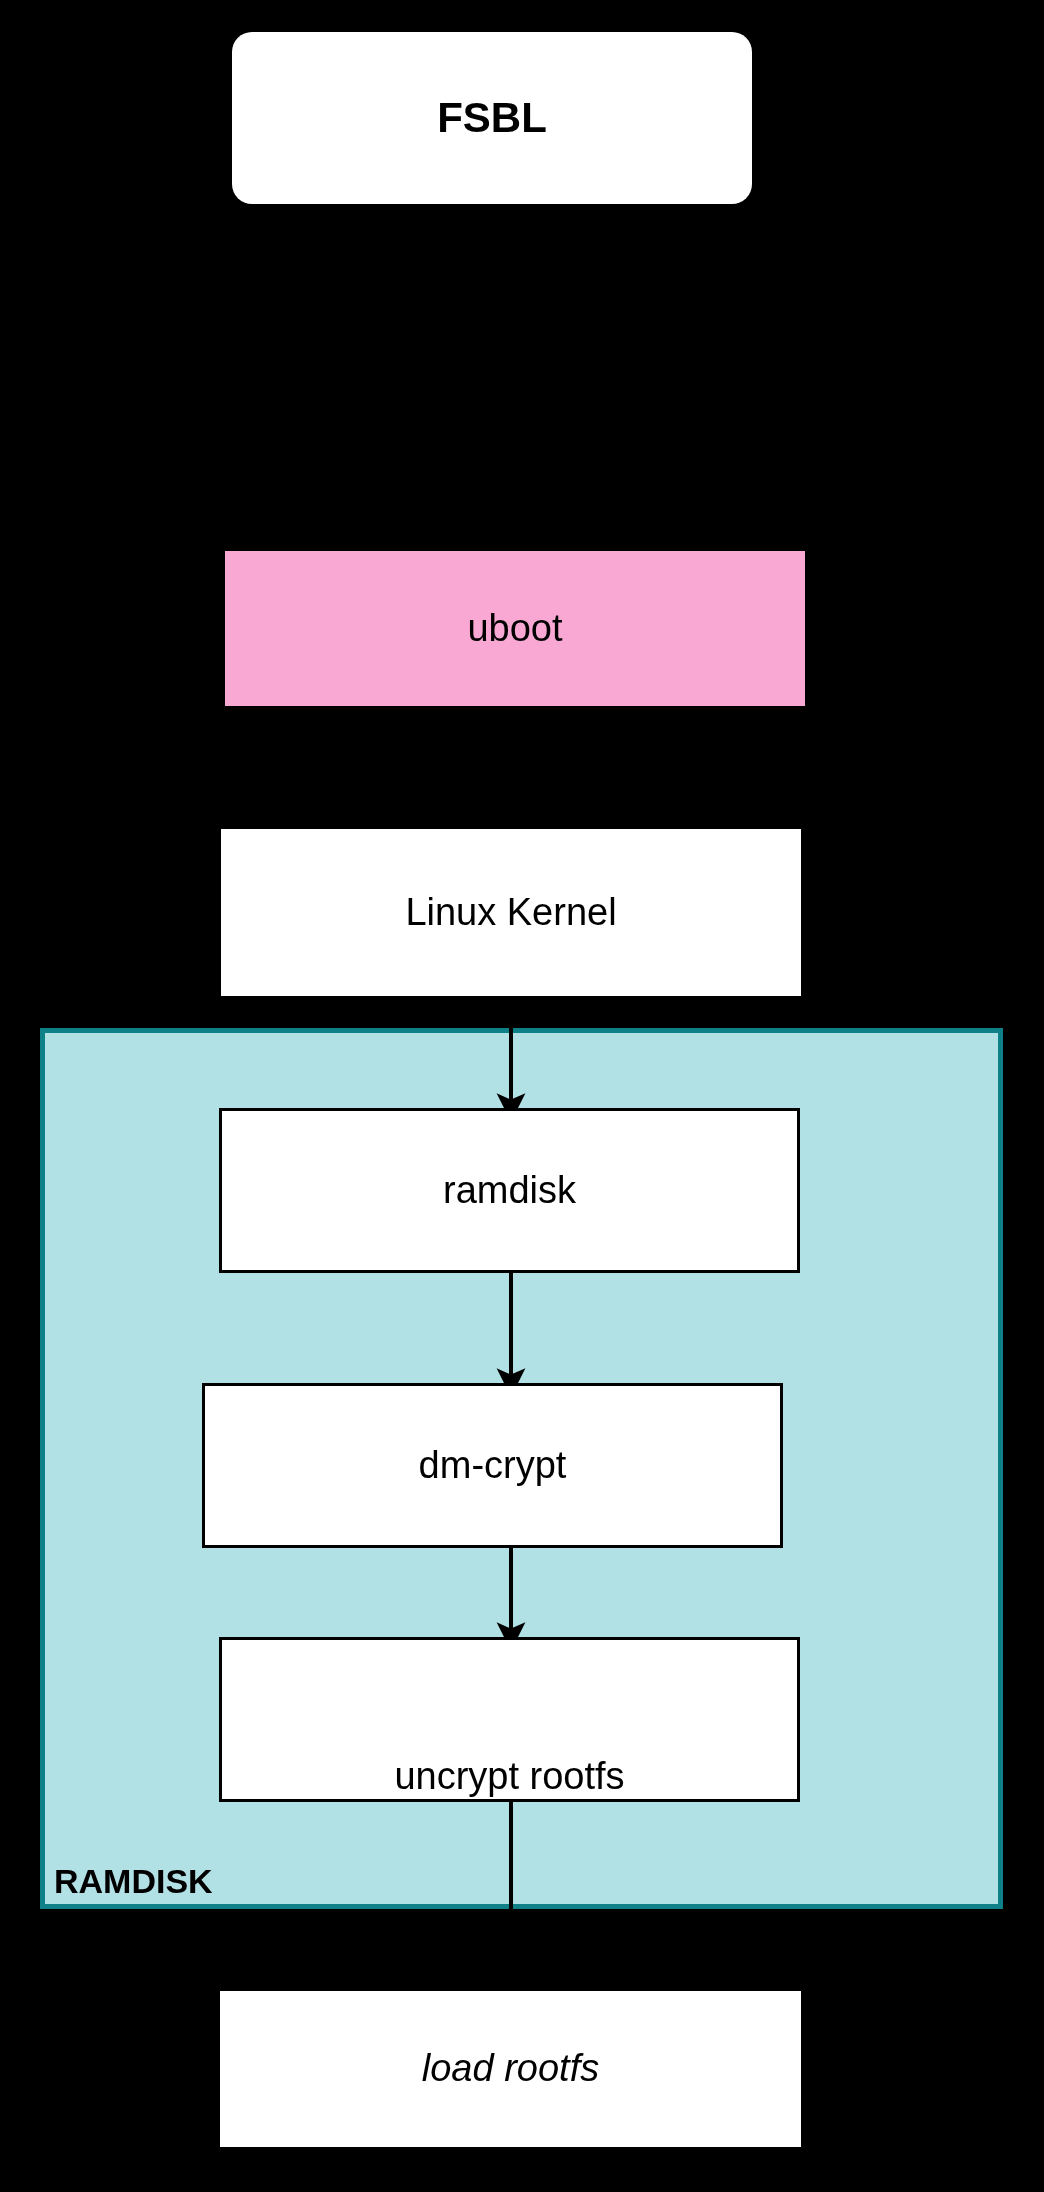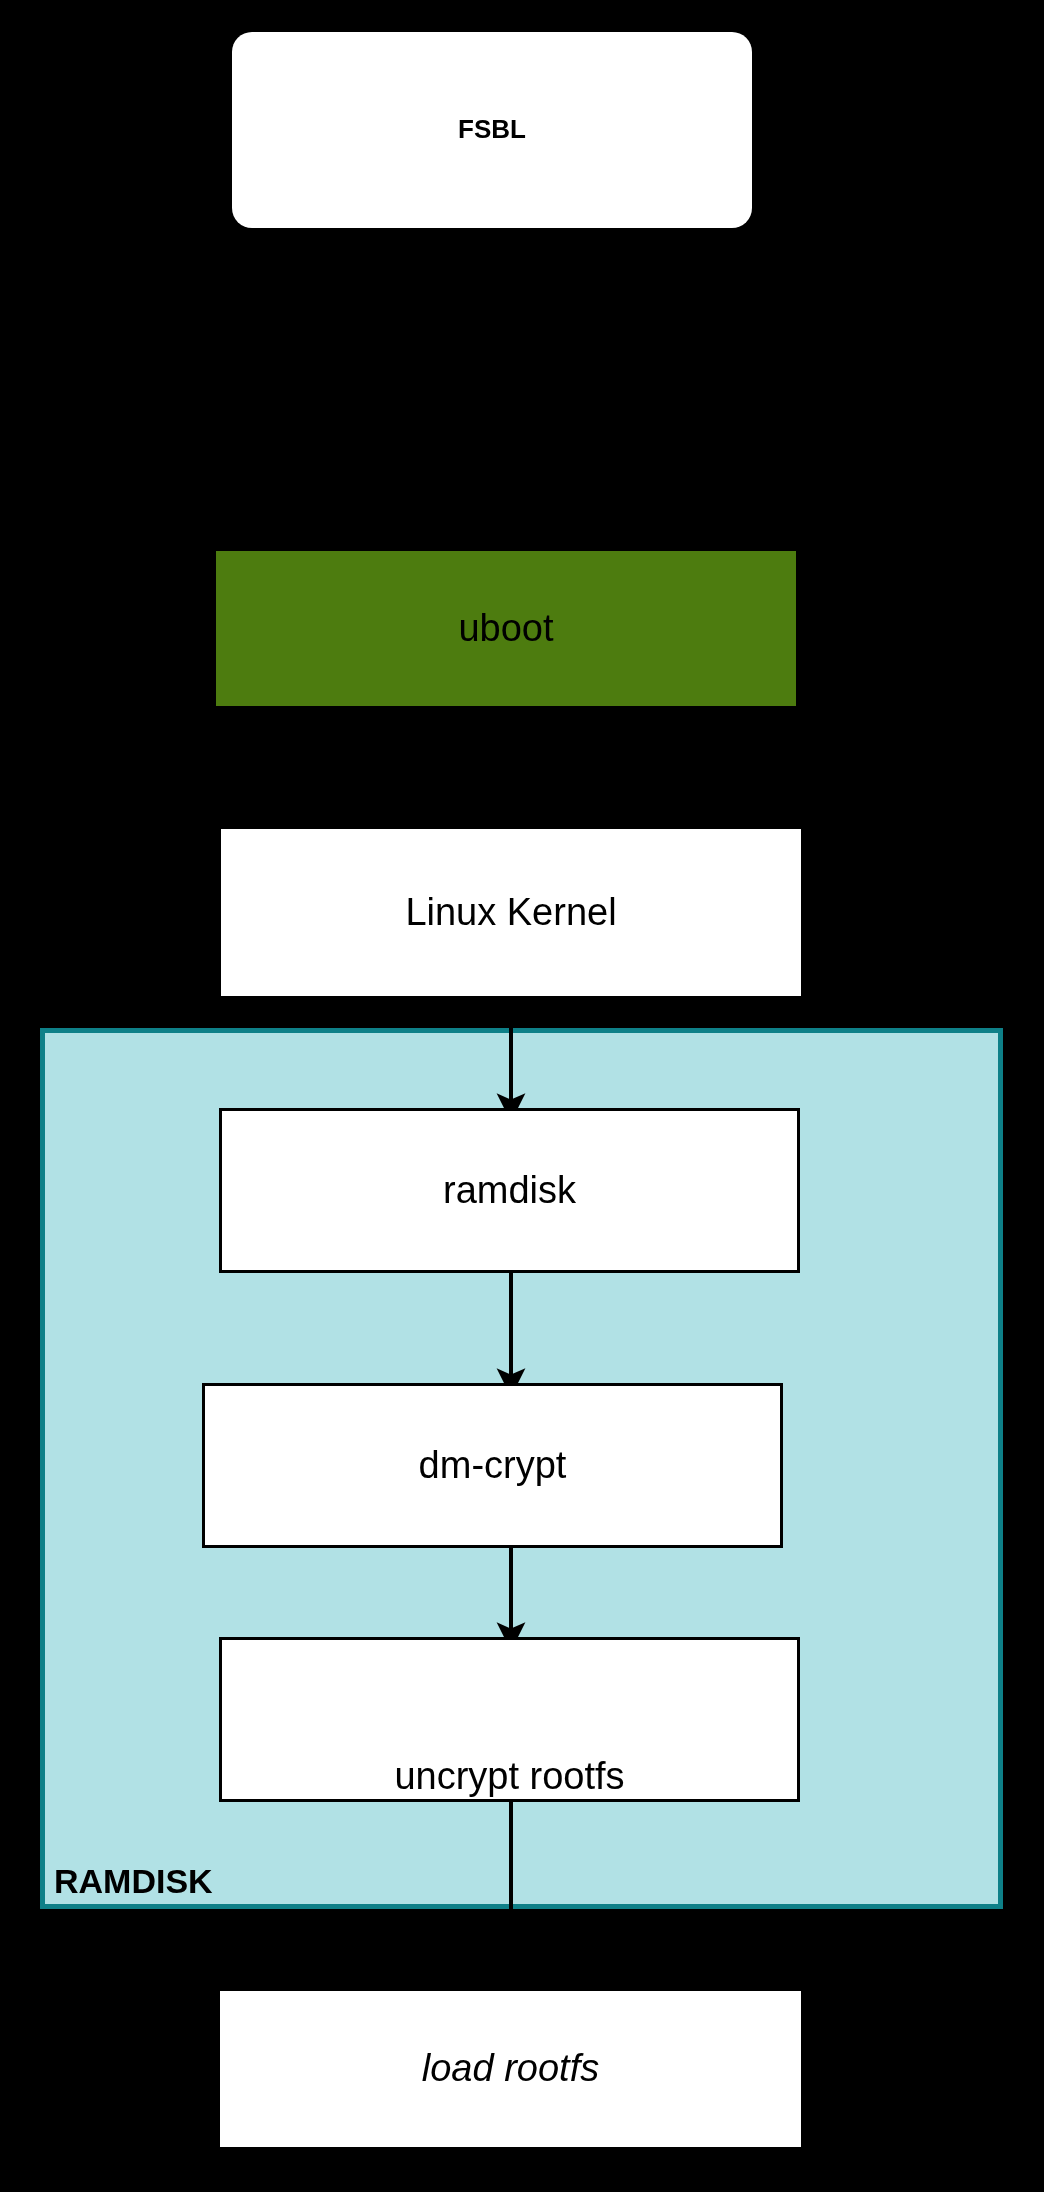--- a/index.html
+++ b/index.html
@@ -28,34 +28,34 @@
     color: #000000;
     line-height: 1.15;
     user-select: none;
   }
 
   
   .node-fsbl {
     left: 232px;
     top: 32px;
     width: 520px;
-    height: 196px;
+    height: 172px;
     background: #ffffff;
     border-radius: 20px;
-    font-size: 26px;
+    font-size: 42px;
     font-weight: bold;
   }
 
   
   .node-uboot {
-    left: 216px;
+    left: 225px;
     top: 551px;
     width: 580px;
     height: 155px;
-    background: #4d7c0f;
+    background: #f9a8d4;
     font-size: 38px;
   }
   .node-kernel {
     left: 221px;
     top: 829px;
     width: 580px;
     height: 167px;
     background: #ffffff;
     font-size: 38px;
   }

